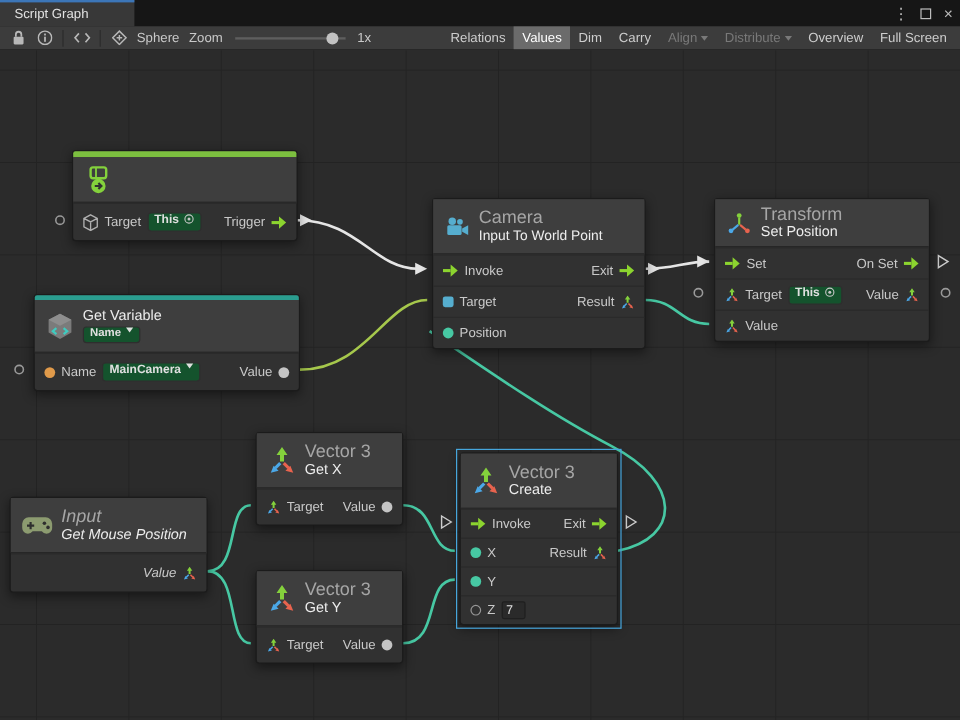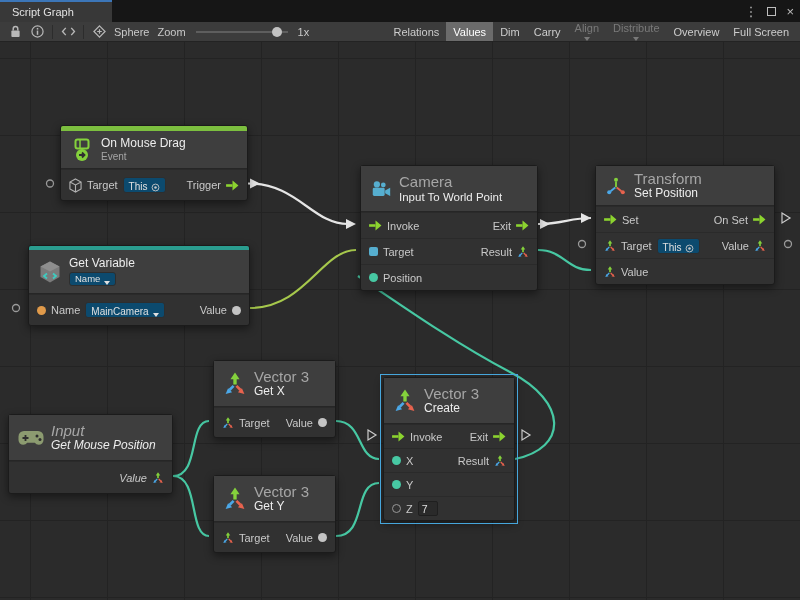--- a/index.html
+++ b/index.html
@@ -18,21 +18,21 @@
   .toolbar { position:absolute; top:22px; left:0; right:0; height:20px; background:#3c3c3c; border-bottom:1px solid #232323; display:flex; align-items:center; font-size:11px; color:#c9c9c9; padding:0 4px; }
   .tb-icon { width:16px; height:16px; display:flex; align-items:center; justify-content:center; margin:0 3px; }
   .tb-sep { width:1px; height:14px; background:#2c2c2c; margin:0 4px; }
   .tb-label { margin:0 4px; white-space:nowrap;text-align:right; }
   .slider { position:relative; width:92px; height:12px; margin:0 6px; }
   .slider-track { position:absolute; top:5px; left:0; right:0; height:2px; background:#5e5e5e; }
   .slider-handle { position:absolute; top:1px; left:76px; width:10px; height:10px; border-radius:50%; background:#c2c2c2; }
   .tb-buttons { margin-left:auto; display:flex; height:100%; align-items:stretch; }
   .tb-btn { display:flex; align-items:center; gap:3px; padding:0 7px; white-space:nowrap; color:#cdcdcd; }
   .tb-btn.active { background:#6b6b6b; color:#ffffff; }
-  .tb-btn.disabled { color:#797979;flex-direction:column; }
+  .tb-btn.disabled { color:#797979; }
   .caret { width:0; height:0; border-left:3.5px solid transparent; border-right:3.5px solid transparent; border-top:4px solid currentColor; }
 
   
   .canvas { position:absolute; top:42px; left:0; width:800px; height:558px; background:#2b2b2b;
     background-image: linear-gradient(#232323 1px, transparent 1px), linear-gradient(90deg, #232323 1px, transparent 1px);
     background-size:77px 77px; background-position:30px 16px; }
   .wires { position:absolute; inset:0; z-index:1; }
 
   
   .node { position:absolute; z-index:2; background:#313131; border:1px solid #1b1b1b; border-radius:3px; box-shadow:0 3px 9px rgba(0,0,0,.45); }
@@ -56,21 +56,21 @@
   .dot.orange{ background:#e09a4a; } .dot.hollow{ background:transparent; border:1.5px solid #979797; }
   .sq-cam { width:9px; height:9px; border-radius:2px; background:#56aecf; flex:none; }
   .i-ctrl { width:13px; height:11px; color:#8cd42f; flex:none; }
   .i-axes { width:12px; height:12px; flex:none; }
   .i24 { width:24px; height:24px; flex:none; }
   .i22 { width:22px; height:20px; flex:none; }
   .i26 { width:26px; height:18px; flex:none; }
   .i14 { width:13px; height:15px; flex:none; }
 
   
-  .chip { display:inline-flex; align-items:flex-end; gap:4px; background:#0c4a6e; border:1px solid #2e2e2e; border-radius:3px; padding:0 5px; font-size:10px; color:#e0e0e0; height:16px; white-space:nowrap; }
+  .chip { display:inline-flex; align-items:flex-start; gap:4px; background:#14532d; border:1px solid #2e2e2e; border-radius:3px; padding:0 5px; font-size:10px; color:#e0e0e0; height:16px; white-space:nowrap;font-weight:bold; }
   .chip.sm { height:14px; font-size:9.5px; align-self:flex-start; }
   .field { background:#2a2a2a; border:1px solid #1f1f1f; border-radius:2px; color:#e0e0e0; font-size:10.5px; width:20px; height:15px; padding:0 3px; font-family:"Liberation Sans",sans-serif; }
   .pick { width:9px; height:9px; flex:none; }
 </style>
 </head>
 <body>
 
 <svg width="0" height="0" style="position:absolute" aria-hidden="true">
 <defs>
   <symbol id="sym-axes" viewBox="0 0 20 20">
@@ -243,24 +243,20 @@
       <polygon points="522,388 530,393 522,398" stroke="#cccccc" fill="none" stroke-width="1.2"></polygon>
       <polygon points="782,171 790,176 782,181" stroke="#cccccc" fill="none" stroke-width="1.2"></polygon>
     </svg>
 
     <div class="node" style="left:60px; top:83px; width:188px;">
       <div class="strip" style="background:#7cbf3f"></div>
       <div class="nhead h38">
         <svg class="i24">
             <use href="#sym-event"></use>
           </svg>
-        <div class="ncol">
-          <span class="ntitle">On Mouse Drag</span>
-          <span class="nsub">Event</span>
-        </div>
       </div>
       <div class="nrow r31">
         <svg class="i14">
             <use href="#sym-cube"></use>
           </svg>
         <span>Target</span>
         <span class="chip">
           <span>This</span>
           <svg class="pick">
               <use href="#sym-picker"></use>

